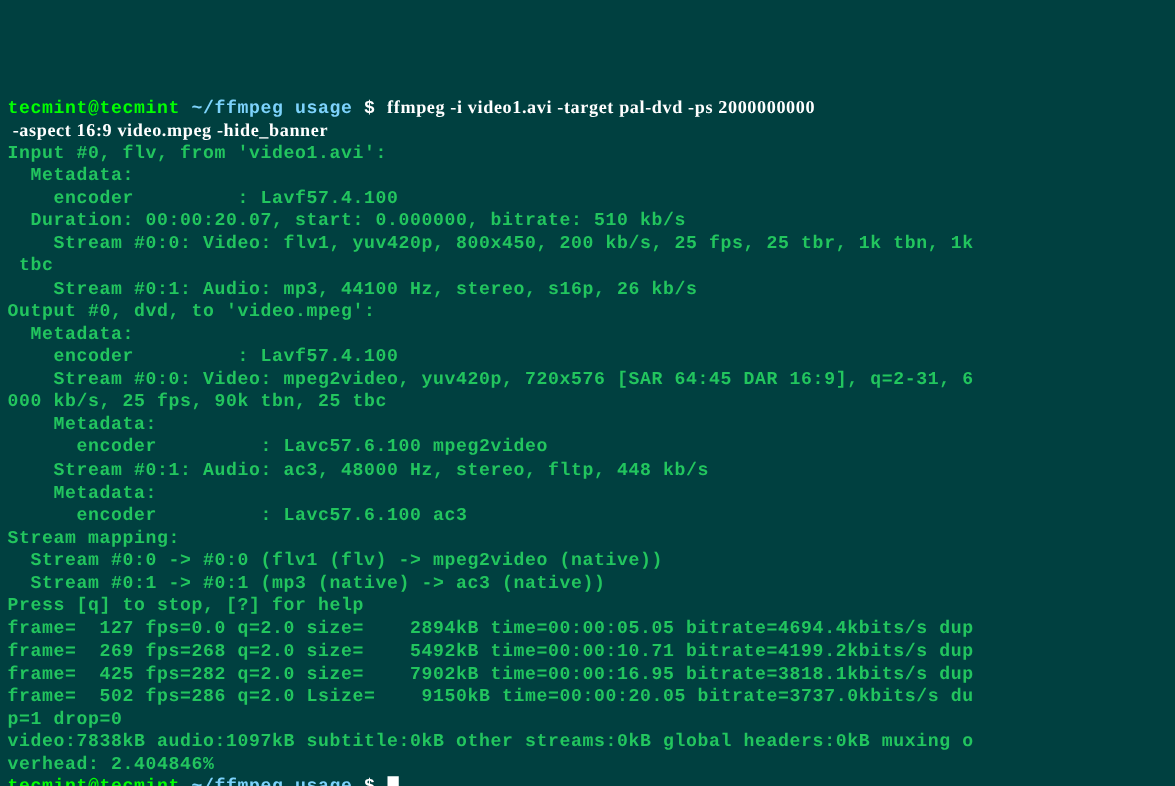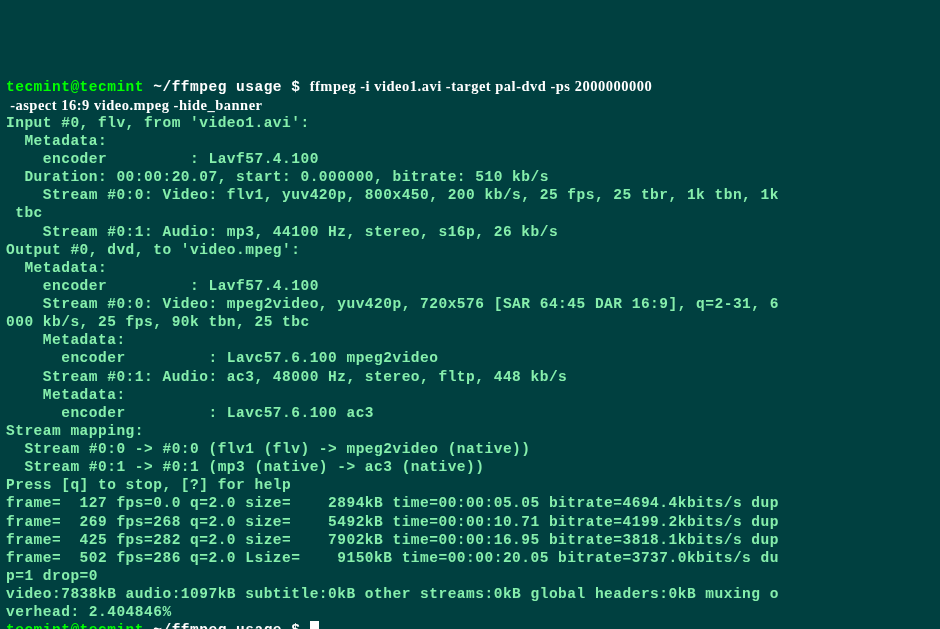--- a/index.html
+++ b/index.html
@@ -15,24 +15,24 @@
       color: #00ffff;
       padding: 4px 6px;
       width: 940px;
       height: 629px;
       overflow: hidden;
       letter-spacing: 0.5px;
       line-height: 1.25;
       white-space: pre;
     }
     .prompt-user { color: #00ff00; }
-    .prompt-path { color: #ffffff; }
+    .prompt-path { color: #7dd3fc; }
     .prompt-dollar { color: #ffffff; }
     .cmd { color: #ffffff; font-family: Liberation Serif, serif; }
-    .output { color: #86efac; }
+    .output { color: #22c55e; }
     .cursor {
       display: inline-block;
       width: 9px;
       height: 17px;
       background: #ffffff;
       vertical-align: text-bottom;
     }
     .line { display: block; }
   </style>
 </head>

